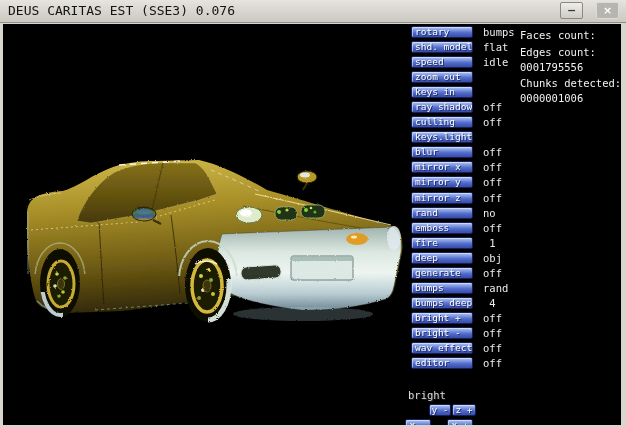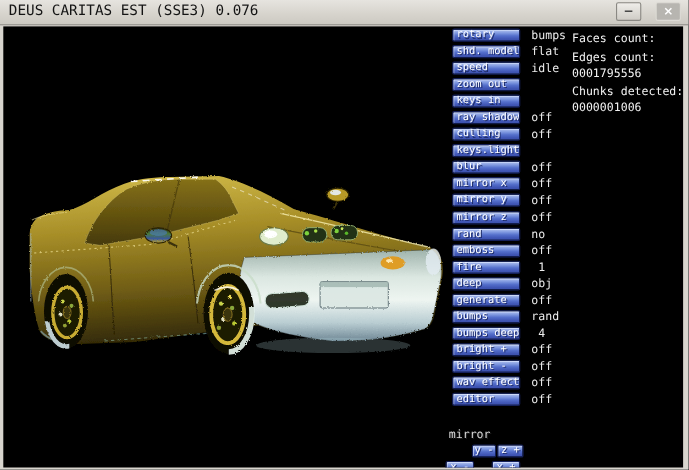--- a/index.html
+++ b/index.html
@@ -328,21 +328,21 @@
         <div class="stat-group">
           <div class="stat-line">Edges count:</div>
           <div class="stat-line">0001795556</div>
         </div>
         <div class="stat-group">
           <div class="stat-line">Chunks detected:</div>
           <div class="stat-line">0000001006</div>
         </div>
       </div>
 
-    <span class="about-label">mirror</span>
+    <span class="about-label">bright</span>
     <span class="counter-text">0305414695</span>
 
     <div class="blue-btn axis-btn" style="left:426px;top:380px;width:22px;">y -</div>
     <div class="blue-btn axis-btn" style="left:449px;top:380px;width:24px;">z +</div>
     <div class="blue-btn axis-btn" style="left:402px;top:395px;width:26px;">x -</div>
     <div class="blue-btn axis-btn" style="left:444px;top:395px;width:26px;">x +</div>
   </div>
 </div>
 
 </body></html>

